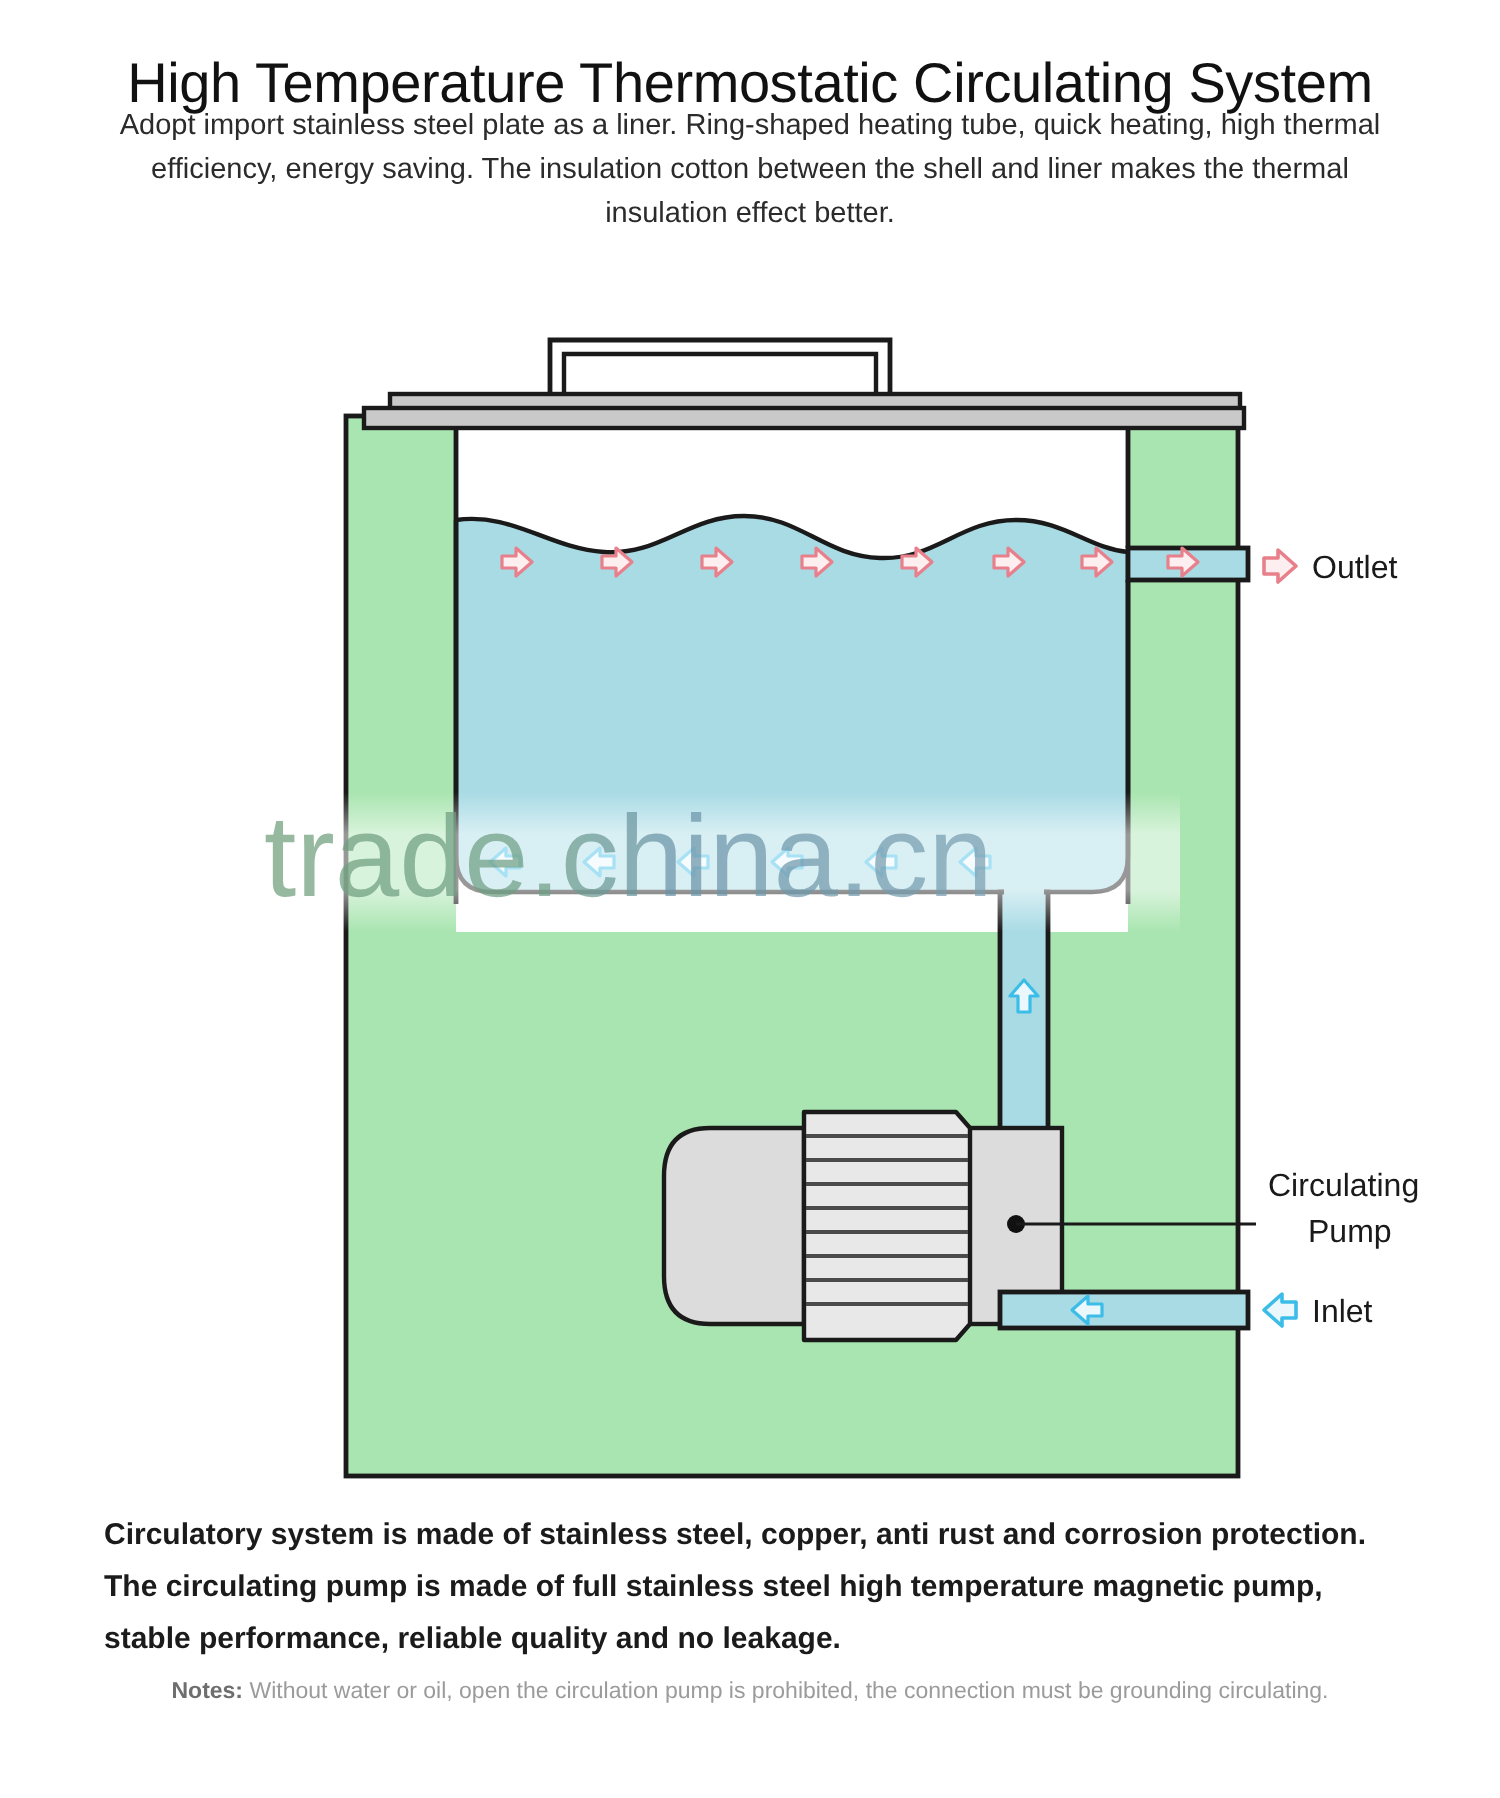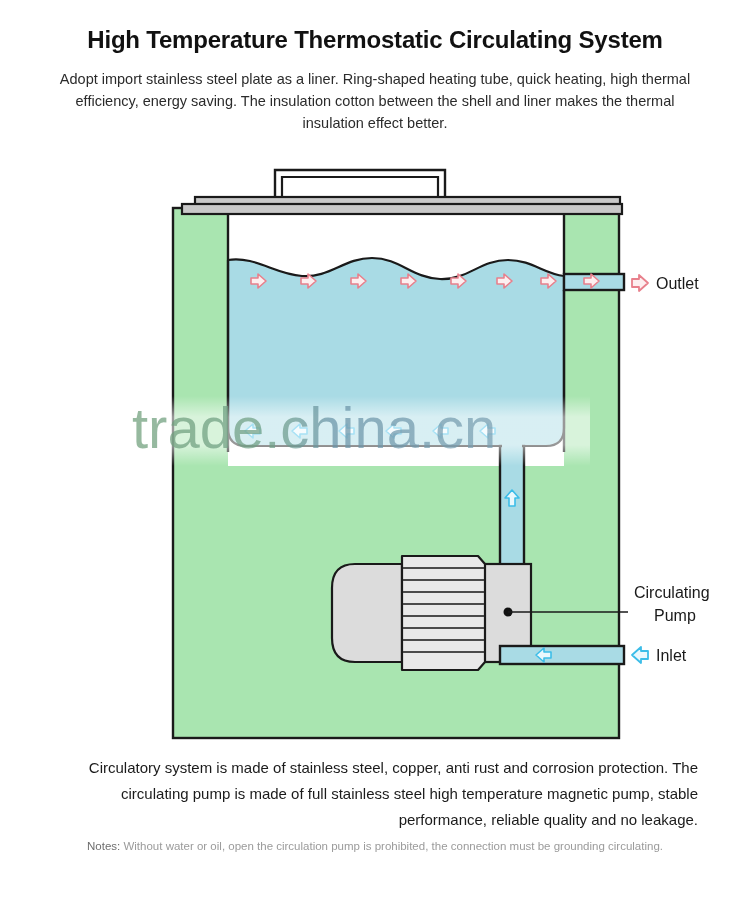--- a/index.html
+++ b/index.html
@@ -10,57 +10,58 @@
     color:#1a1a1a;
     overflow:hidden;
     position:relative;
   }
   .page{position:relative;width:750px;height:899px;}
 
   
   .title{
     position:absolute;top:26px;left:0;width:750px;
     text-align:center;
-    font-size:24px;
-    font-weight:bold;
+    font-size:28px;
+    font-weight:normal;
     letter-spacing:-0.2px;
     color:#111111;
   }
   .intro{
-    position:absolute;top:68px;left:46px;width:658px;
+    position:absolute;top:52px;left:46px;width:658px;
     text-align:center;
     font-size:14.5px;
     line-height:22px;
     color:#2b2b2b;
   }
 
   
   .diagram{
     position:absolute;
     top:160px;left:140px;
     width:620px;height:580px;
   }
   .diagram svg{display:block;}
 
   
   .footer-text{
     position:absolute;top:755px;left:52px;width:646px;
-    text-align:right;
+    text-align:left;
     font-size:15px;
     line-height:26px;
     color:#1b1b1b;
+    font-weight:bold;
   }
   .notes{
     position:absolute;top:838px;left:60px;width:630px;
     text-align:center;
     font-size:11.5px;
     line-height:16px;
     color:#9b9b9b;
   }
-  .notes b{color:#6e6e6e;font-weight:normal;}
+  .notes b{color:#6e6e6e;font-weight:bold;}
 
   
   .watermark{
     position:absolute;
     top:396px;left:130px;
     width:460px;height:70px;
     pointer-events:none;
   }
 </style>
 </head>

